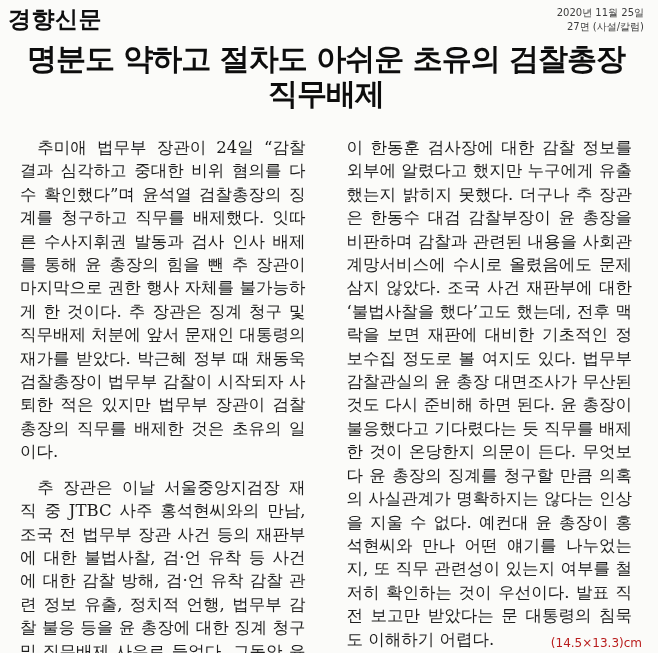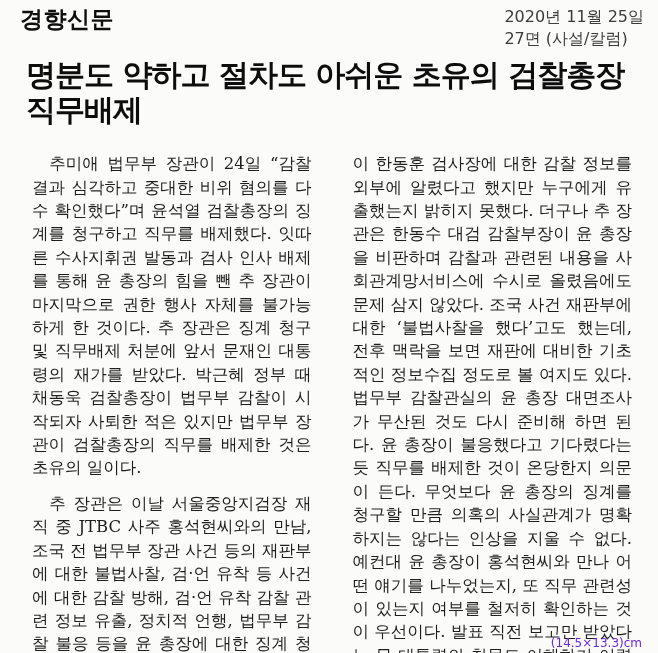--- a/index.html
+++ b/index.html
@@ -5,51 +5,51 @@
   html, body { margin: 0; padding: 0; }
   body {
     width: 658px; height: 653px; overflow: hidden;
     background: #fbfbf9;
     font-family: "DejaVu Serif", "Liberation Serif", serif;
     color: #1c1c1c;
   }
   .page {
     box-sizing: border-box;
     width: 654px; height: 653px;
-    padding: 5px 10px 4px 20px;
+    padding: 5px 10px 4px 8px;
     position: relative;
   }
   .topbar {
     display: flex;
     justify-content: space-between;
     align-items: flex-start;
   }
   .masthead {
     font-family: "DejaVu Sans", "Liberation Sans", sans-serif;
     font-weight: 900;
     font-size: 23px;
     letter-spacing: 0.5px;
     color: #0e0e0e;
     line-height: 1.1;
     padding-top: 2px;
   }
   .dateblock {
-    text-align: left;
+    text-align: right;
     font-family: "DejaVu Sans", "Liberation Sans", sans-serif;
-    font-size: 16px;
+    font-size: 10px;
     color: #3c3c3c;
     line-height: 1.35;
     padding-top: 1px;
   }
   .headline {
     margin: 9px 6px 13px 6px;
     font-size: 30px;
     font-weight: 700;
     letter-spacing: -1px;
-    text-align: left;
+    text-align: center;
     color: #0d0d0d;
     line-height: 1.15;
     font-family: "DejaVu Serif", "Liberation Serif", serif;
   }
   .columns {
     display: flex;
     gap: 17px;
   }
   .col {
     flex: 1 1 0;
@@ -60,21 +60,21 @@
     color: #1e1e1e;
   }
   .col p { margin: 12px; }
   .col p.indent { text-indent: 1.05em; }
   .sizenote {
     position: absolute;
     right: 12px;
     bottom: 3px;
     font-family: "DejaVu Sans", "Liberation Sans", sans-serif;
     font-size: 12px;
-    color: #6d28d9;
+    color: #b91c1c;
   }
 </style>
 </head>
 <body>
 
 <div class="page">
 
   <div class="topbar">
     <div class="masthead">경향신문</div>
     <div class="dateblock">

